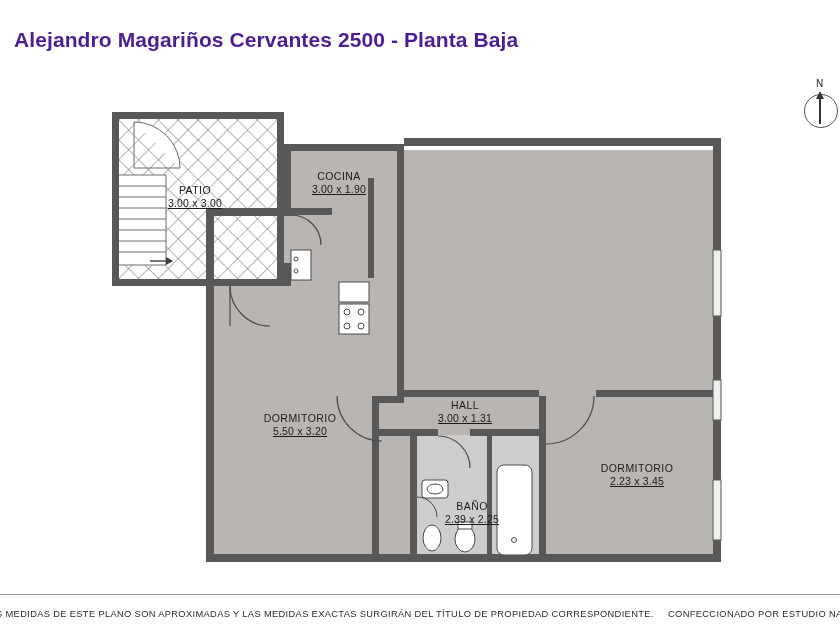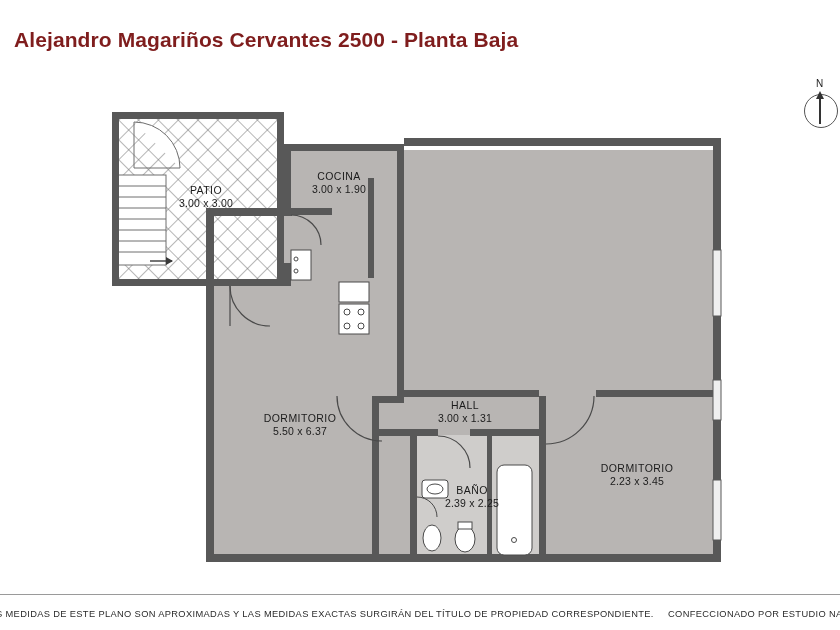--- a/index.html
+++ b/index.html
@@ -22,21 +22,21 @@
     height: 630px;
     background: #ffffff;
   }
   .title {
     position: absolute;
     left: 14px;
     top: 28px;
     font-size: 21px;
     font-weight: bold;
     letter-spacing: 0.1px;
-    color: #7f1d1d;
+    color: #4c1d95;
     white-space: nowrap;
   }
   .footer-rule {
     position: absolute;
     left: 0;
     top: 594px;
     width: 840px;
     height: 1px;
     background: #9a9a9a;
   }
@@ -113,21 +113,21 @@
     position: absolute;
     text-align: center;
     font-size: 10.5px;
     line-height: 13px;
     color: #1b1b1b;
     font-family: "Liberation Sans", sans-serif;
     white-space: nowrap;
     letter-spacing: 0.2px;
   }
   .label .nm { font-weight: normal; display: block; letter-spacing: 0.45px;}
-  .label .dm { display: block; font-weight: normal; }
+  .label .dm { display: block; font-weight: normal; text-decoration: underline; }
 </style>
 </head>
 <body>
 
 <div id="page">
 
   <div class="title">Alejandro Magariños Cervantes 2500 - Planta Baja</div>
 
   <div class="compass">
     <div class="n-label">N</div>
@@ -270,47 +270,47 @@
 
         <ellipse cx="465" cy="479" rx="10" ry="13" fill="#ffffff" stroke="#4a4a4a" stroke-width="1"></ellipse>
         <rect x="458" y="462" width="14" height="7" fill="#ffffff" stroke="#4a4a4a" stroke-width="1"></rect>
 
         <rect x="497" y="405" width="35" height="90" rx="7" fill="#ffffff" stroke="#4a4a4a" stroke-width="1"></rect>
         <circle cx="514" cy="480" r="2.5" fill="none" stroke="#4a4a4a"></circle>
       </g>
     </svg>
 
     
-    <div class="label" style="left:171px; top:124px; width:70px;">
+    <div class="label" style="left:160px; top:124px; width:70px;">
       <span class="nm">PATIO</span>
       <span class="dm">3.00 x 3.00</span>
     </div>
 
     <div class="label" style="left:304px; top:110px; width:70px;">
       <span class="nm">COCINA</span>
       <span class="dm">3.00 x 1.90</span>
     </div>
 
 
     <div class="label" style="left:255px; top:352px; width:90px;">
       <span class="nm">DORMITORIO</span>
-      <span class="dm">5.50 x 6.37</span>
+      <span class="dm">5.50 x 3.20</span>
     </div>
 
     <div class="label" style="left:430px; top:339px; width:70px;">
       <span class="nm">HALL</span>
       <span class="dm">3.00 x 1.31</span>
     </div>
 
     <div class="label" style="left:592px; top:402px; width:90px;">
       <span class="nm">DORMITORIO</span>
       <span class="dm">2.23 x 3.45</span>
     </div>
 
-    <div class="label" style="left:437px; top:424px; width:70px;">
+    <div class="label" style="left:437px; top:440px; width:70px;">
       <span class="nm">BAÑO</span>
       <span class="dm">2.39 x 2.25</span>
     </div>
   </div>
 
   <div class="footer-rule"></div>
   <div class="footer-left">S MEDIDAS  DE ESTE PLANO SON APROXIMADAS Y LAS MEDIDAS EXACTAS SURGIRÁN DEL TÍTULO DE PROPIEDAD CORRESPONDIENTE.</div>
   <div class="footer-right">CONFECCIONADO POR ESTUDIO NART</div>
 </div>
 

